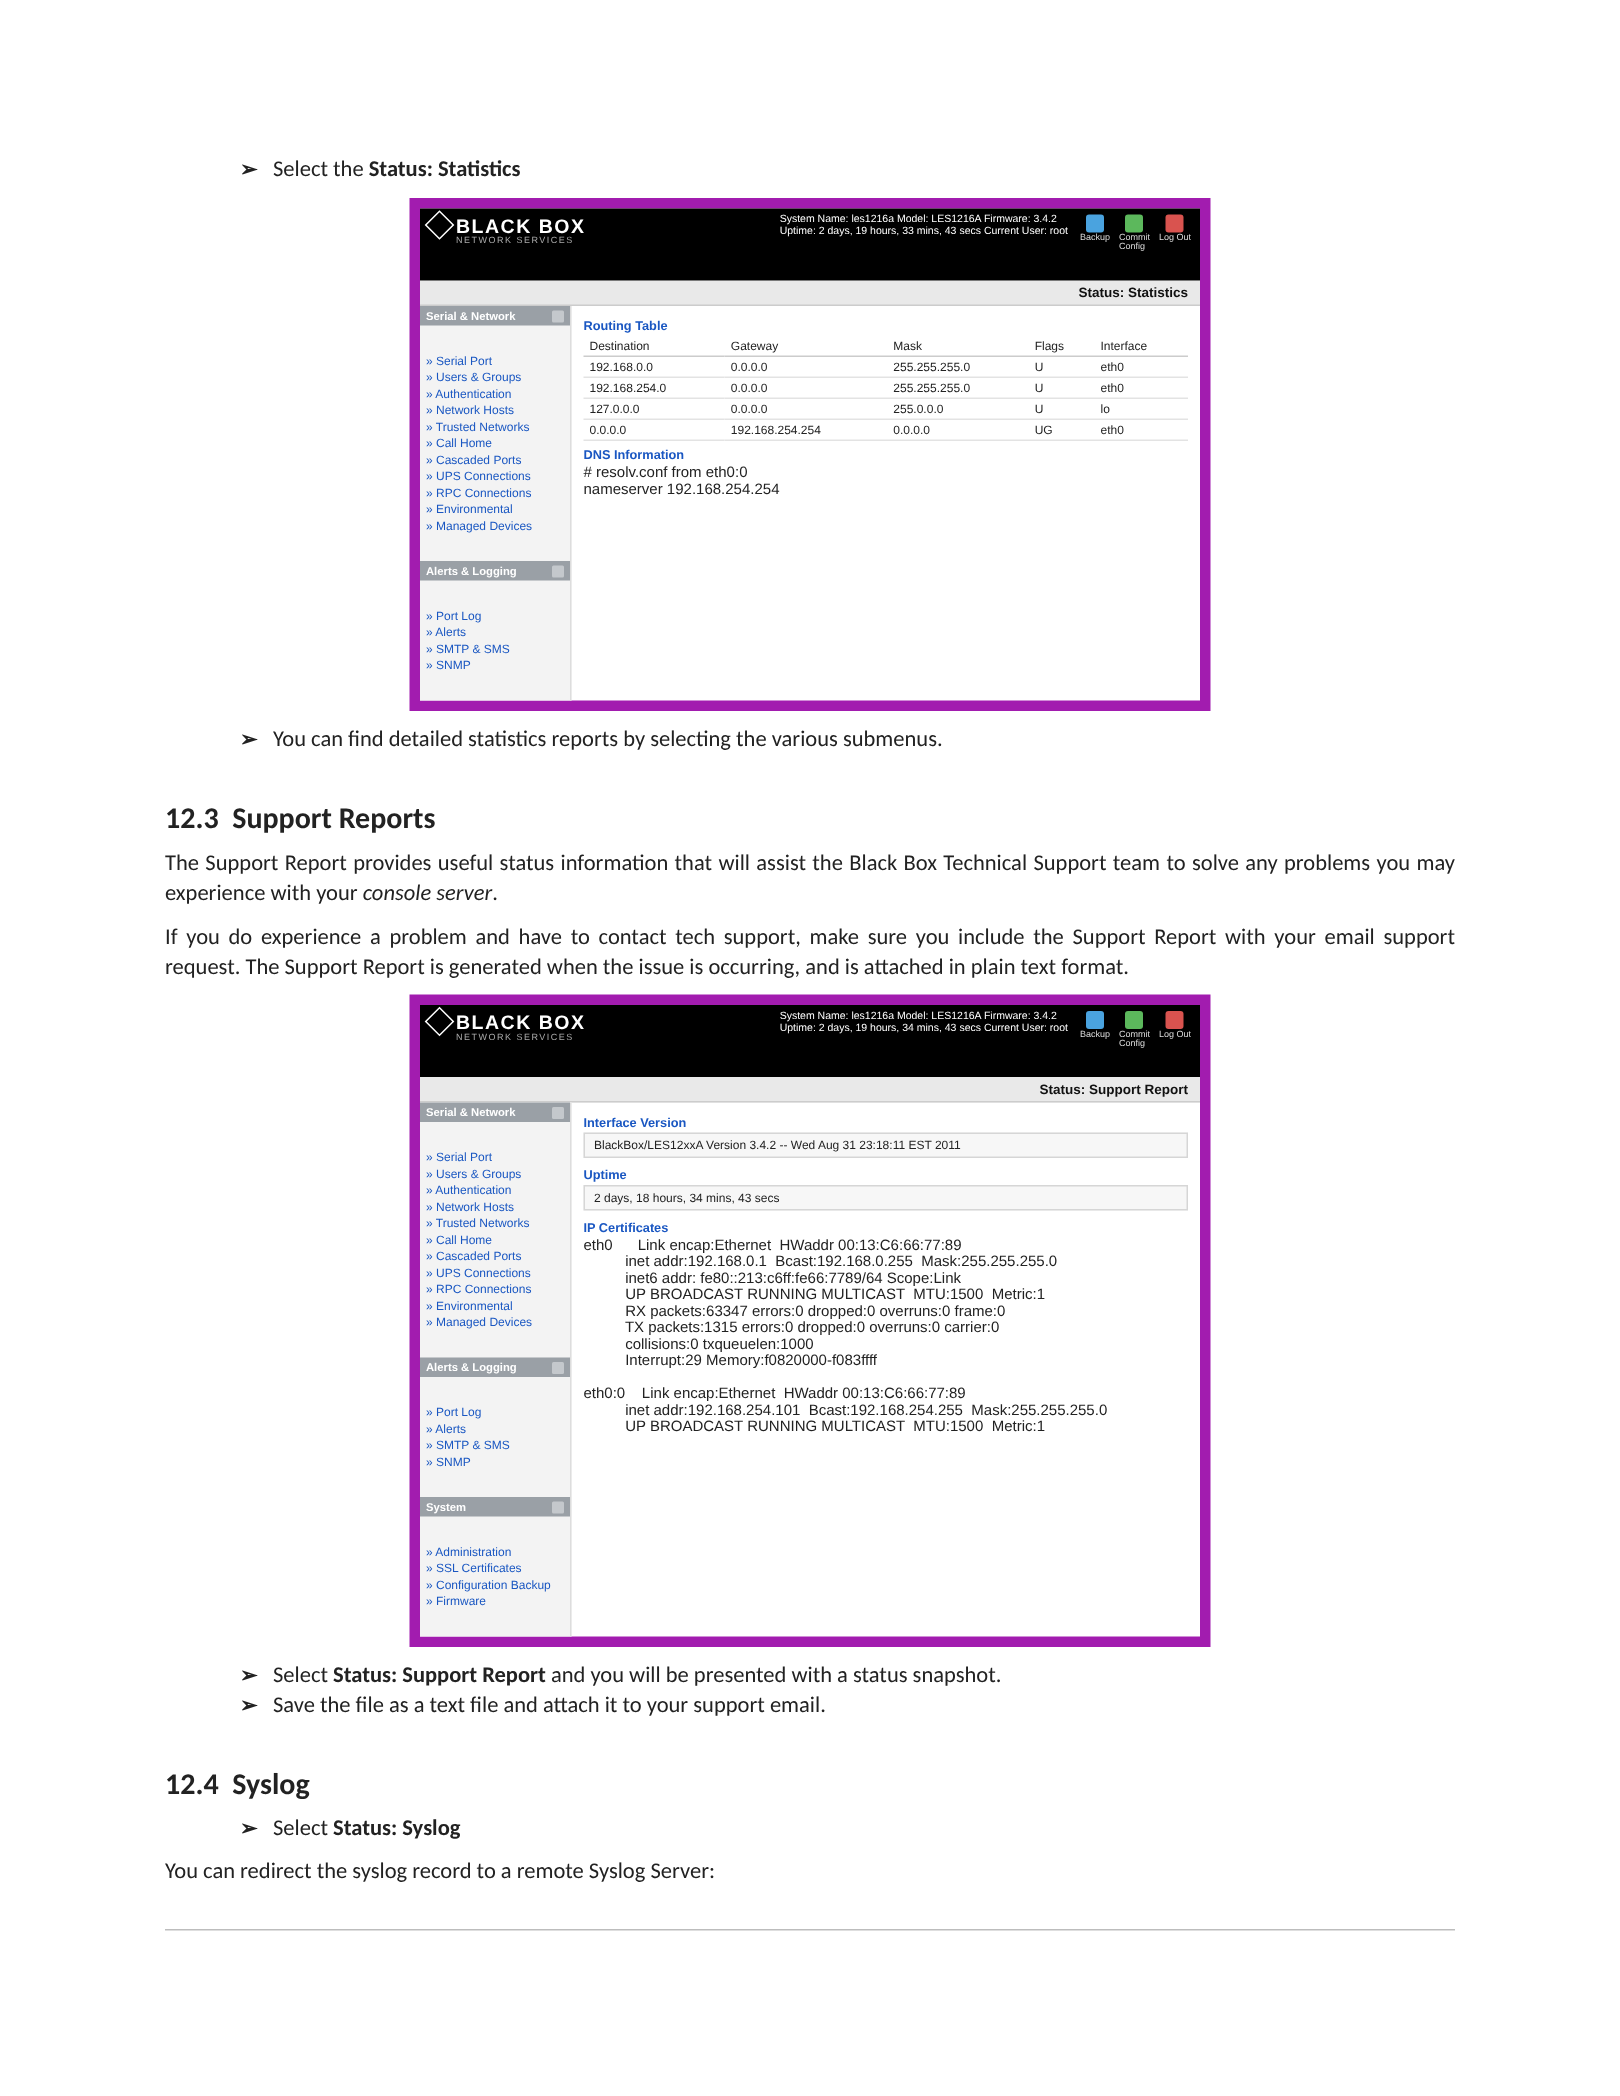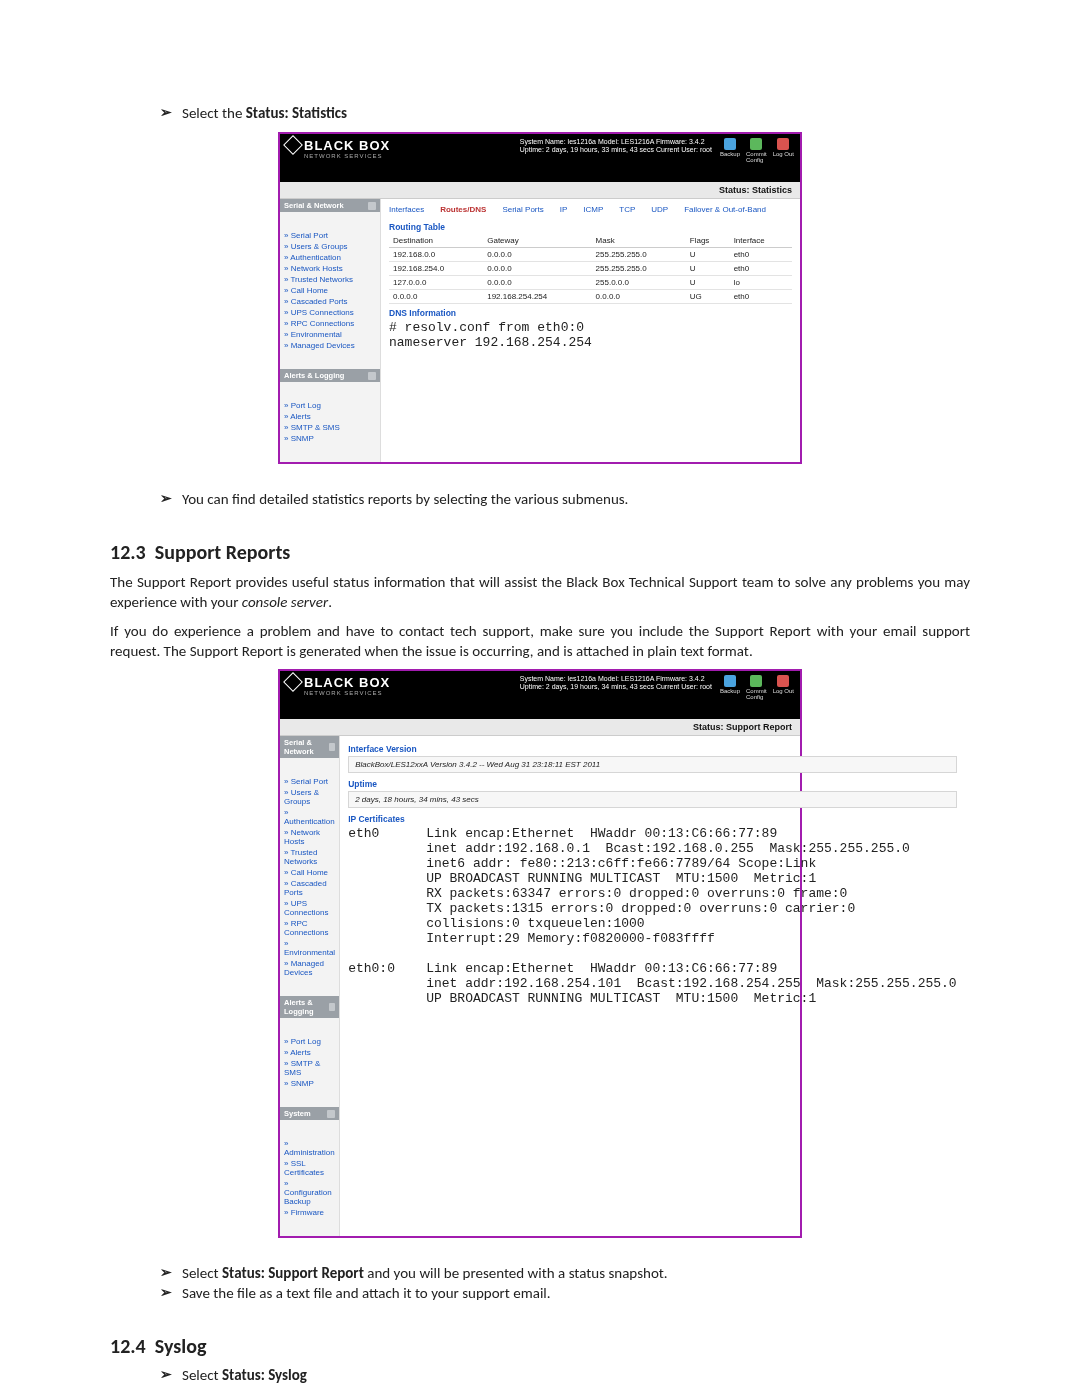--- a/index.html
+++ b/index.html
@@ -40,23 +40,23 @@
     font-size: 20px;
     margin: 32px 0 8px 0;
   }
   p.body {
     margin: 8px 0;
     text-align: justify;
     line-height: 1.35;
   }
   .screenshot {
     width: 520px;
-    margin: 6px auto 26px auto;
+    margin: 6px auto 10px auto;
     background: #fff;
-    border: 2px solid #a21caf;
+    border: 7px solid #a21caf;
     font-size: 8px;
     font-family: Arial, sans-serif;
     color: #222;
   }
   .ss-header {
     background: #000;
     color: #fff;
     display: flex;
     align-items: flex-start;
     padding: 4px 6px;
@@ -120,22 +120,22 @@
   .ss-side-list li a { color:#1a57c2;text-decoration:none; }
   .ss-side-list li::before { content:"» ";color:#1a57c2; }
   .ss-main { flex:1; padding:4px 8px; }
   .ss-tabs { display:flex;gap:16px;padding:2px 0 4px 0;font-size:8px; }
   .ss-tabs span { color:#1a57c2; cursor:default; }
   .ss-tabs span.active { color:#b33; font-weight:700; }
   .ss-h { color:#1a57c2; font-weight:700; font-size:8.5px; margin:4px 0 2px 0; }
   table.rt { width:100%; border-collapse:collapse; font-size:8px; }
   table.rt th, table.rt td { border-bottom:1px solid #e3e3e3; padding:2px 4px; text-align:left; }
   table.rt th { color:#222; font-weight:400; border-bottom:1px solid #ccc; }
-  .mono { font-family: Liberation Mono, monospace; font-size:13px; white-space:pre; color:#222; margin:2px 0; }
-  .box-row { border:1px solid #d6d6d6; background:#f7f7f7; padding:3px 6px; margin:2px 0 6px 0; font-size:8px;font-style:italic;}
+  .mono { font-family: Liberation Sans, sans-serif; font-size:10px; white-space:pre; color:#222; margin:2px 0; }
+  .box-row { border:1px solid #d6d6d6; background:#f7f7f7; padding:3px 6px; margin:2px 0 6px 0; font-size:8px;}
   .footer-rule { border:0;border-top:1px solid #bdbdbd;margin:28px 0 6px 0; }
   .footer { display:flex;justify-content:center;align-items:center;font-size:16px;position:relative; }
   .footer .pg { position:absolute; right:0; font-size:13px; color:#222; }
 </style>
 </head>
 <body>
 
 <div class="page">
 
   <div class="bullet-block">
@@ -201,30 +201,20 @@
             <span class="col"></span>
           </div>
           <ul class="ss-side-list">
             <li><a href="#">Port Log</a></li>
             <li><a href="#">Alerts</a></li>
             <li><a href="#">SMTP &amp; SMS</a></li>
             <li><a href="#">SNMP</a></li>
           </ul>
         </div>
       <div class="ss-main">
-        <div class="ss-tabs" id="ss1-tabs">
-            <span>Interfaces</span>
-            <span class="active">Routes/DNS</span>
-            <span>Serial Ports</span>
-            <span>IP</span>
-            <span>ICMP</span>
-            <span>TCP</span>
-            <span>UDP</span>
-            <span>Failover &amp; Out-of-Band</span>
-          </div>
         <div class="ss-h">Routing Table</div>
         <table class="rt">
           <thead>
               <tr id="ss1-rthead">
                 <th>Destination</th>
                 <th>Gateway</th>
                 <th>Mask</th>
                 <th>Flags</th>
                 <th>Interface</th>
               </tr>

